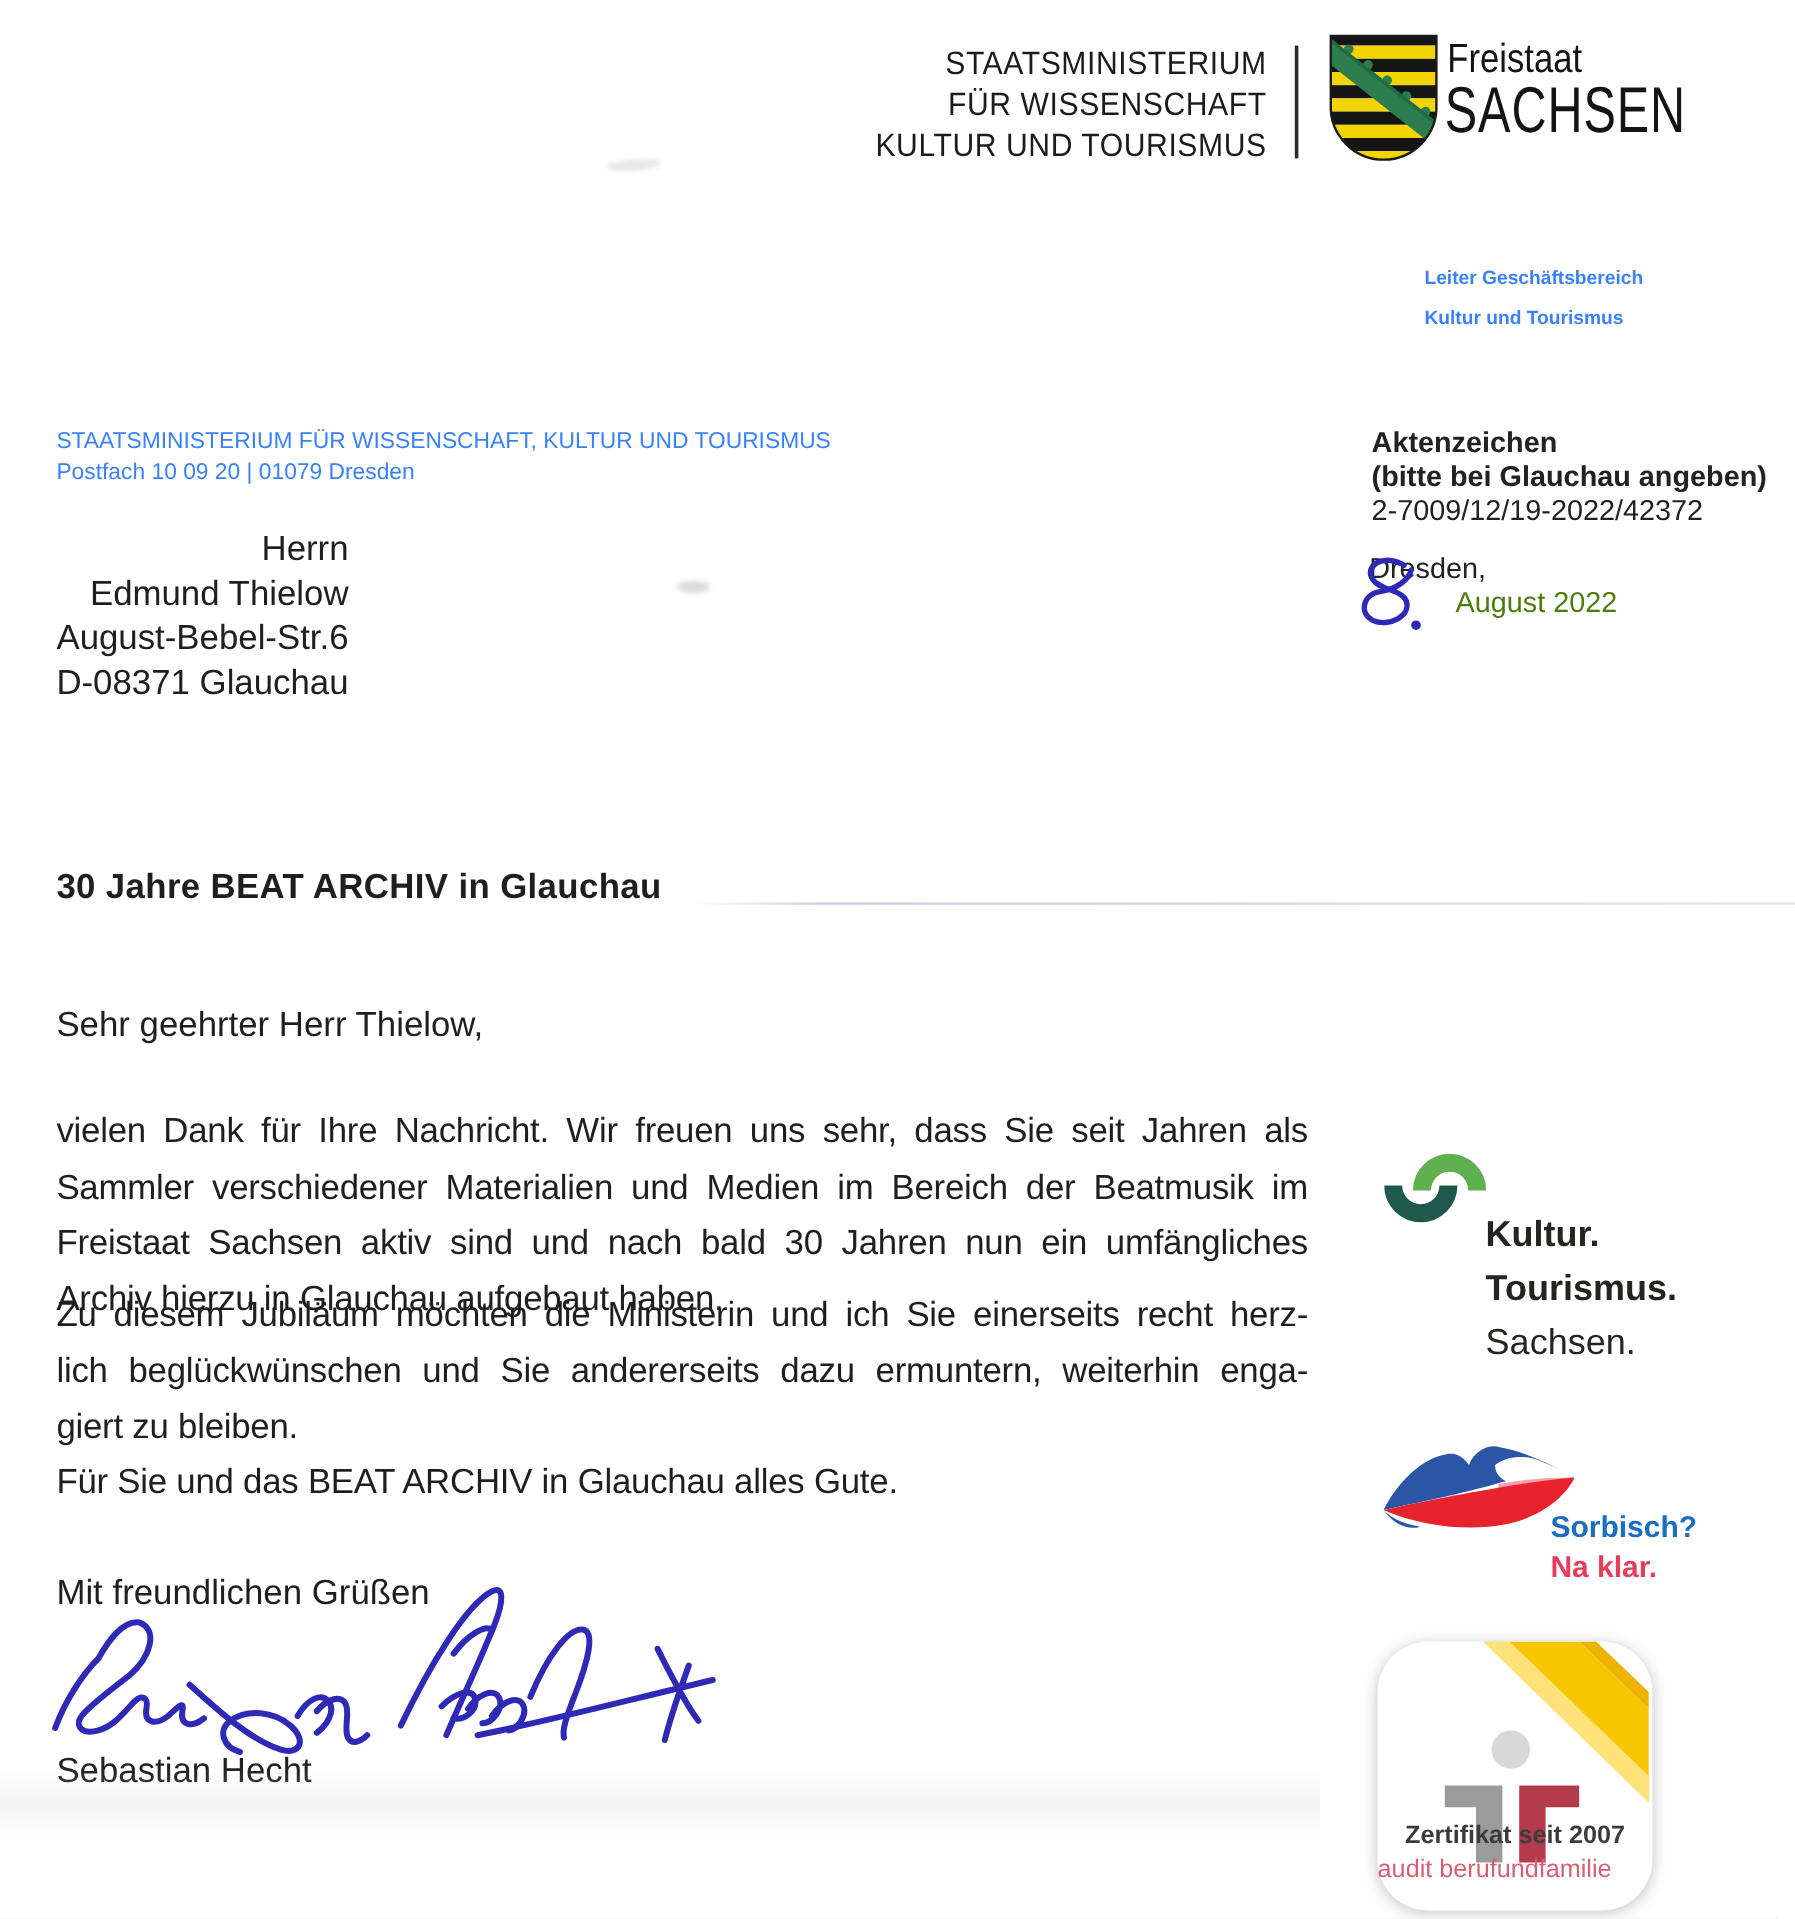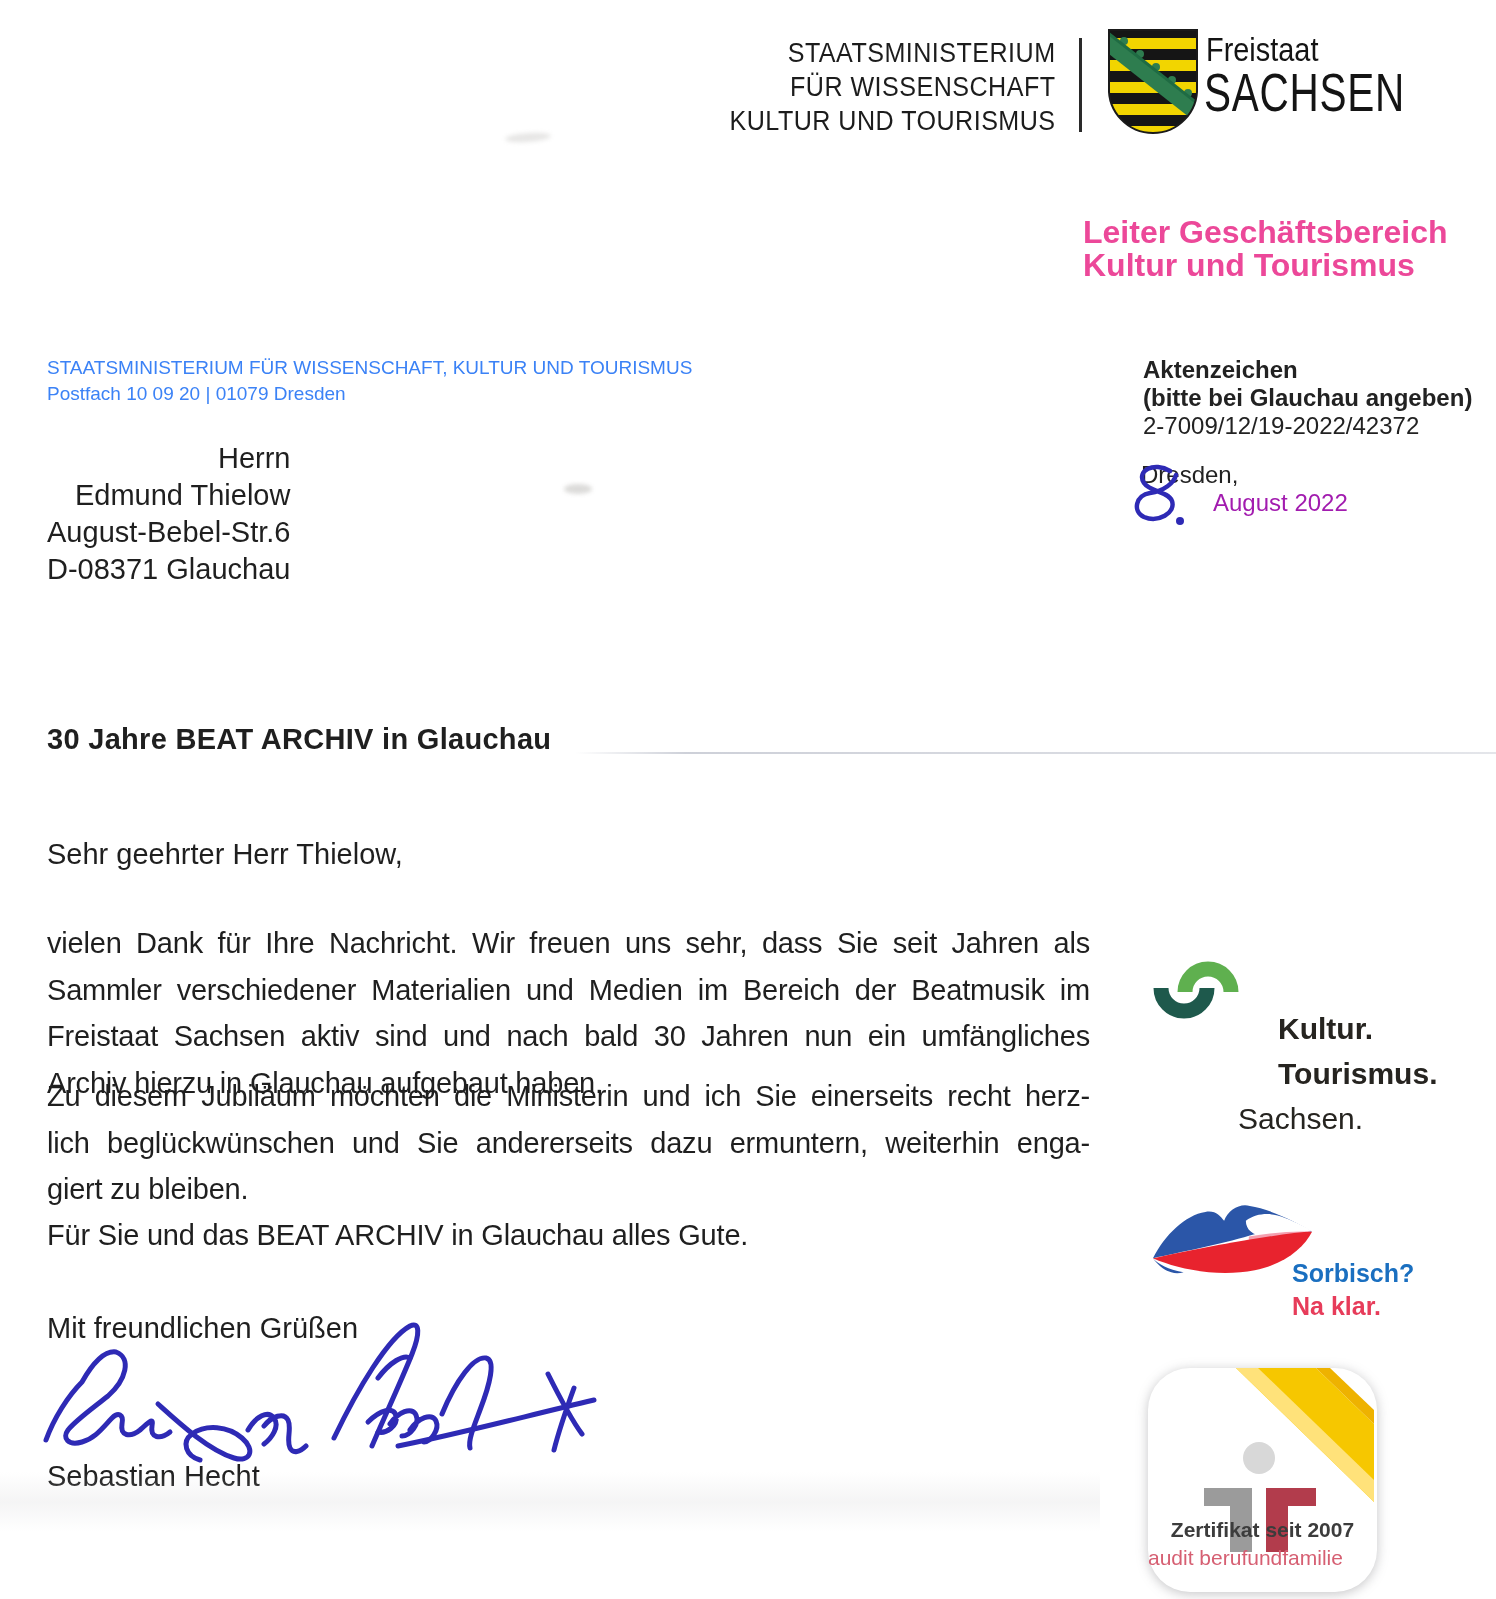--- a/index.html
+++ b/index.html
@@ -18,26 +18,26 @@
     transform:scaleX(.93);transform-origin:top right;white-space:nowrap;
   }
   .header-divider{top:38px;left:1079px;width:3px;height:94px;background:#2a2a2a;}
   .arms-svg{top:27px;left:1106px;}
   .state-prefix{top:30px;left:1206px;font-size:34px;color:#141414;
     transform:scaleX(.85);transform-origin:top left;white-space:nowrap;}
   .state-name{top:61px;left:1204px;font-size:54px;color:#141414;letter-spacing:1px;
     transform:scaleX(.75);transform-origin:top left;white-space:nowrap;}
 
   
-  .role-block{top:216px;left:1083px;font-size:32px;font-weight:bold;line-height:33px;color:#ec4899;}
+  .role-block{top:216px;left:1187px;font-size:16px;font-weight:bold;line-height:33px;color:#3b82f6;}
   .ref-block{top:356px;left:1143px;font-size:24px;line-height:28px;color:#222;}
   .ref-block .bold{font-weight:bold;}
   .date-place{top:461px;left:1141px;font-size:24px;color:#222;}
   .hand-day{top:463px;left:1130px;}
-  .date-month{top:489px;left:1213px;font-size:24px;color:#a21caf;}
+  .date-month{top:489px;left:1213px;font-size:24px;color:#4d7c0f;}
 
   
   .sender-line{top:355px;left:47px;font-size:19px;line-height:26px;color:#3b82f6;white-space:nowrap;}
   .recipient{top:440px;left:47px;font-size:29px;line-height:37px;color:#1f1f1f;text-align:right;}
 
   
   .subject{top:723px;left:47px;font-size:29px;font-weight:bold;letter-spacing:.3px;white-space:nowrap;}
   .fold-line{top:752px;left:575px;width:921px;height:2px;
     background:linear-gradient(to right,rgba(165,170,185,0),rgba(165,170,185,.55) 12%,rgba(165,170,185,.3));}
   .salutation{top:838px;left:47px;font-size:29px;}
@@ -45,21 +45,21 @@
   .p1{top:920px;} .p2{top:1073px;} .p3{top:1212px;width:900px;}
   .pline{display:block;text-align:justify;text-align-last:justify;}
   .pline.last{text-align:justify;text-align-last:left;}
   .closing{top:1312px;left:47px;font-size:29px;}
   .signature-svg{top:1318px;left:38px;}
   .signer-name{top:1460px;left:47px;font-size:29px;}
 
   
   .kultur-icon{top:946px;left:1145px;}
   .kultur-text{top:1006px;left:1238px;font-size:30px;line-height:45px;color:#262420;}
-  .kultur-text .bold{font-weight:bold;margin-left:40px;}
+  .kultur-text .bold{font-weight:bold;}
   .sorbisch-icon{top:1197px;left:1150px;}
   .sorbisch-text{top:1257px;left:1292px;font-size:25px;line-height:33px;font-weight:bold;white-space:nowrap;}
   .sorbisch-q{color:#1a6fc0;}
   .sorbisch-naklar{color:#e73c5a;}
   .audit-badge{top:1368px;left:1148px;width:229px;height:224px;}
   .audit-card{position:absolute;inset:0;border-radius:42px;background:#fff;
     box-shadow:0 2px 12px rgba(110,110,115,.4);}
   .audit-text1{position:absolute;top:150px;left:0;width:100%;text-align:center;
     font-size:21px;font-weight:bold;color:#3c3c3c;}
   .audit-text2{position:absolute;top:178px;left:0;width:100%;text-align:left;

